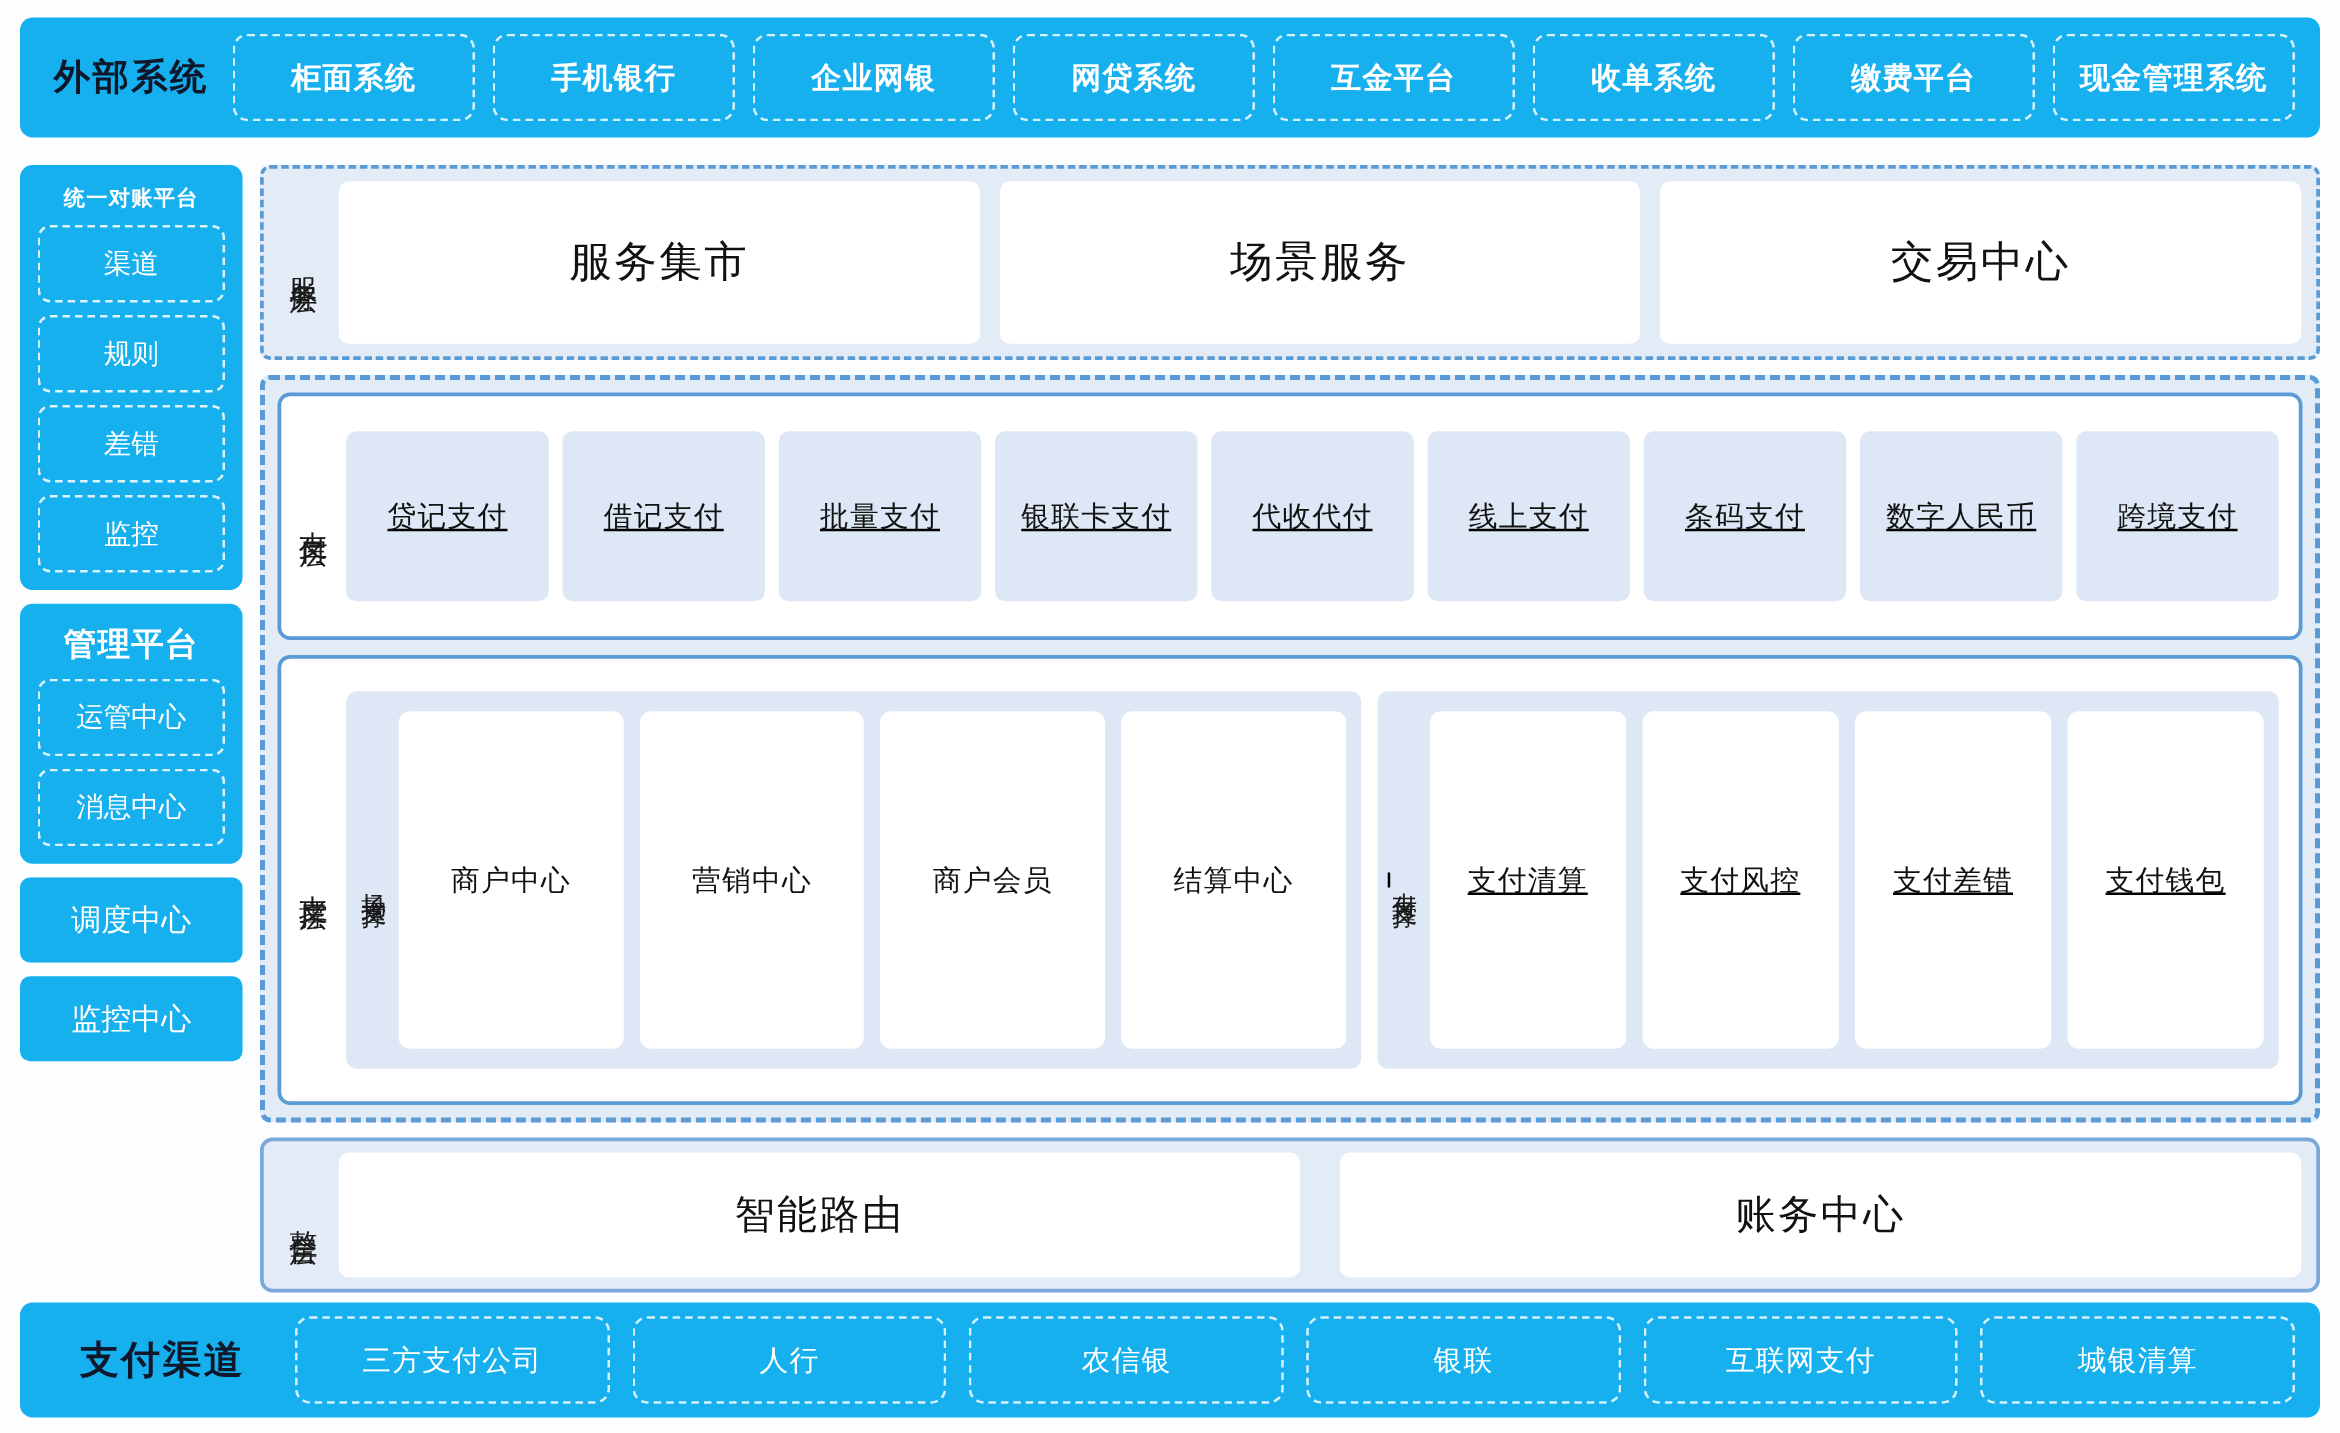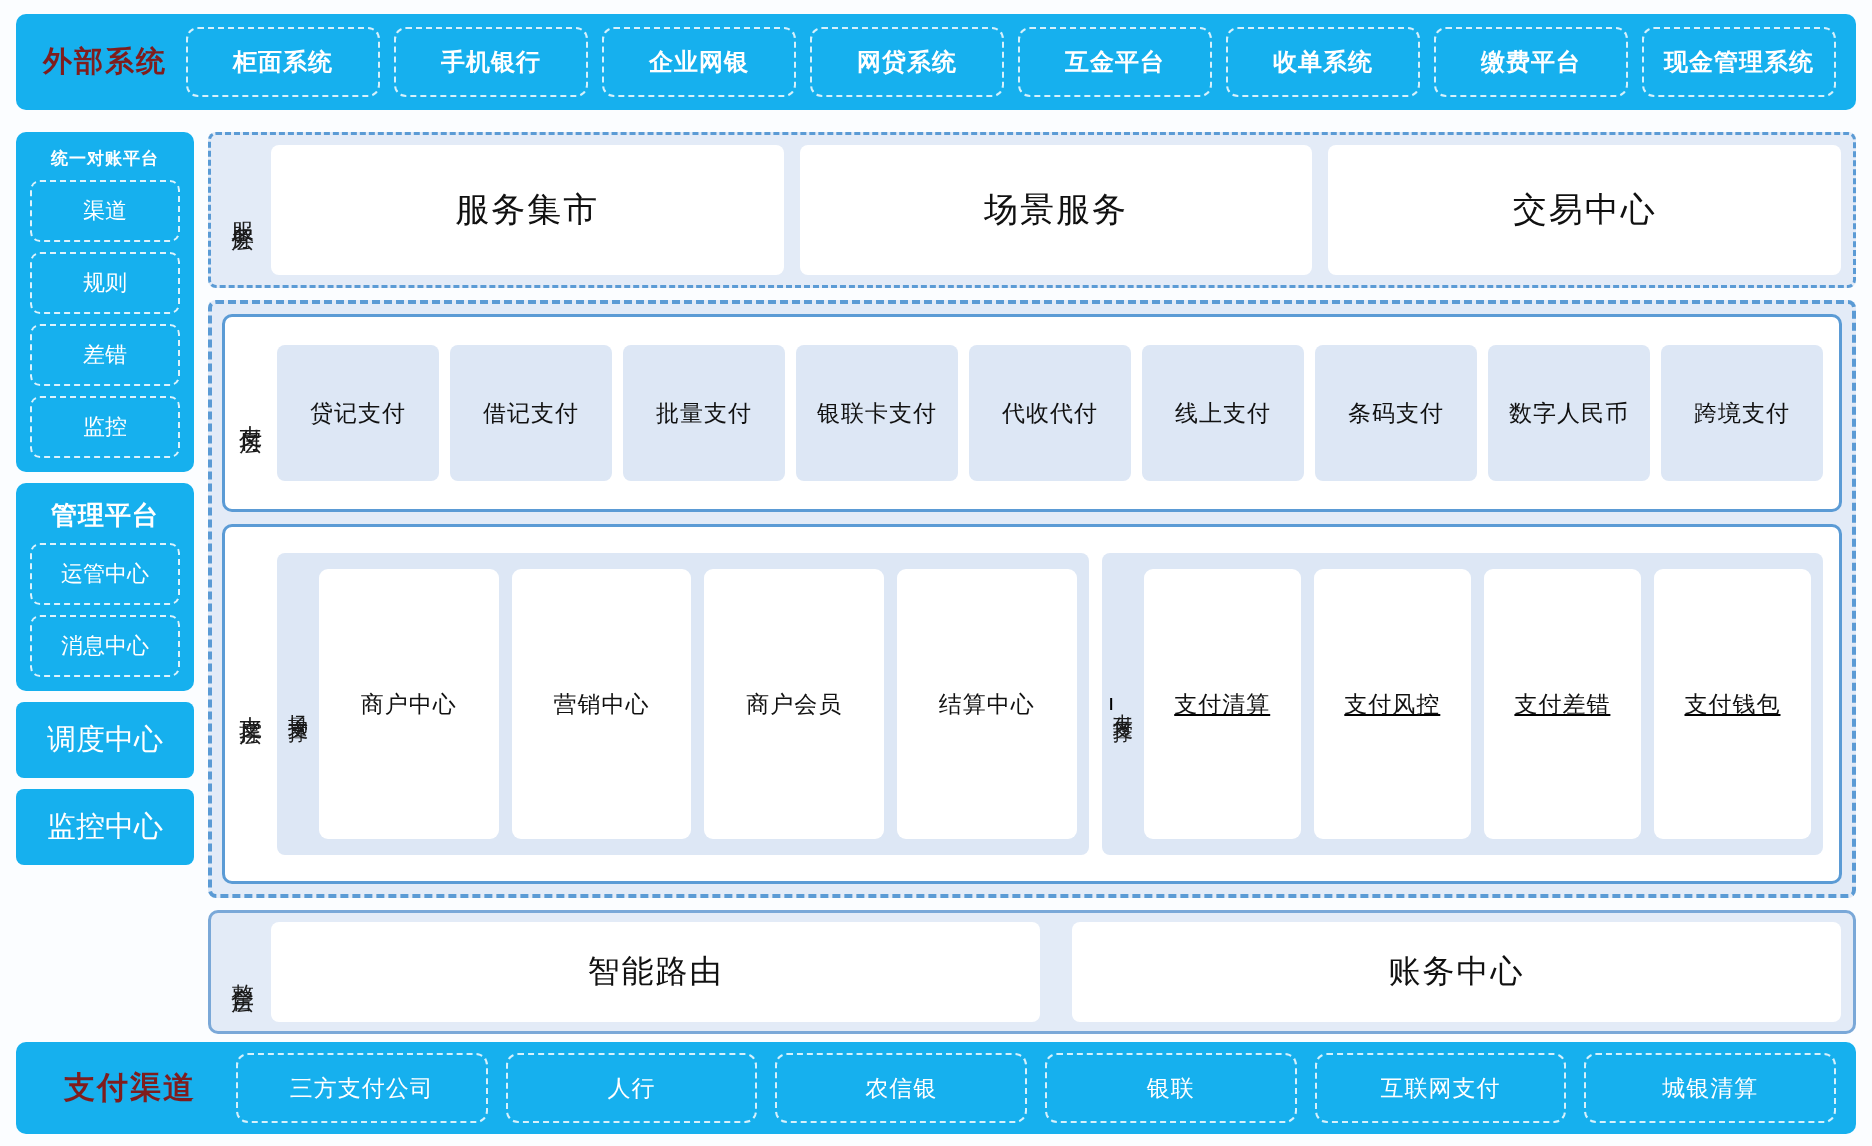--- a/index.html
+++ b/index.html
@@ -18,21 +18,21 @@
   }
 
   
   .cyan-bar {
     background: #16b0ee;
     border-radius: 10px;
     display: flex; align-items: center;
     padding: 0 14px;
   }
   .cyan-bar .bar-title {
-    color: #7f1d1d;
+    color: #0f172a;
     font-size: 29px;
     font-weight: bold;
     letter-spacing: 2px;
     flex: 0 0 auto;
     width: 150px;
     text-align: center;
   }
   .cyan-bar .bar-items {
     flex: 1 1 auto;
     display: flex; align-items: stretch;
@@ -91,21 +91,21 @@
     font-size: 22px;
     text-align: center;
     padding: 14px 0;
     margin-bottom: 10px;
   }
   .side-sub:last-child { margin-bottom: 0; }
   .side-solo {
     background: #16b0ee;
     border-radius: 8px;
     color: #ffffff;
-    font-size: 29px;
+    font-size: 24px;
     text-align: center;
     padding: 18px 0;
   }
 
   
   .layers {
     flex: 1 1 auto;
     display: flex; flex-direction: column;
     gap: 12px;
     min-width: 0;
@@ -165,20 +165,21 @@
     border-radius: 10px;
     display: flex; align-items: stretch;
     padding: 10px 12px 10px 6px;
   }
   
   #payment-layer { flex: 0 0 auto; height: 198px; }
   .pay-cells {
     flex: 1 1 auto;
     display: flex; gap: 11px;
     padding: 18px 4px 18px 6px;
+    text-decoration: underline;
   }
   .pay-cell {
     flex: 1 1 0;
     background: #dde7f5;
     border-radius: 8px;
     display: flex; align-items: center; justify-content: center;
     font-size: 23px;
     color: #111111;
     text-align: center;
     letter-spacing: 1px;

